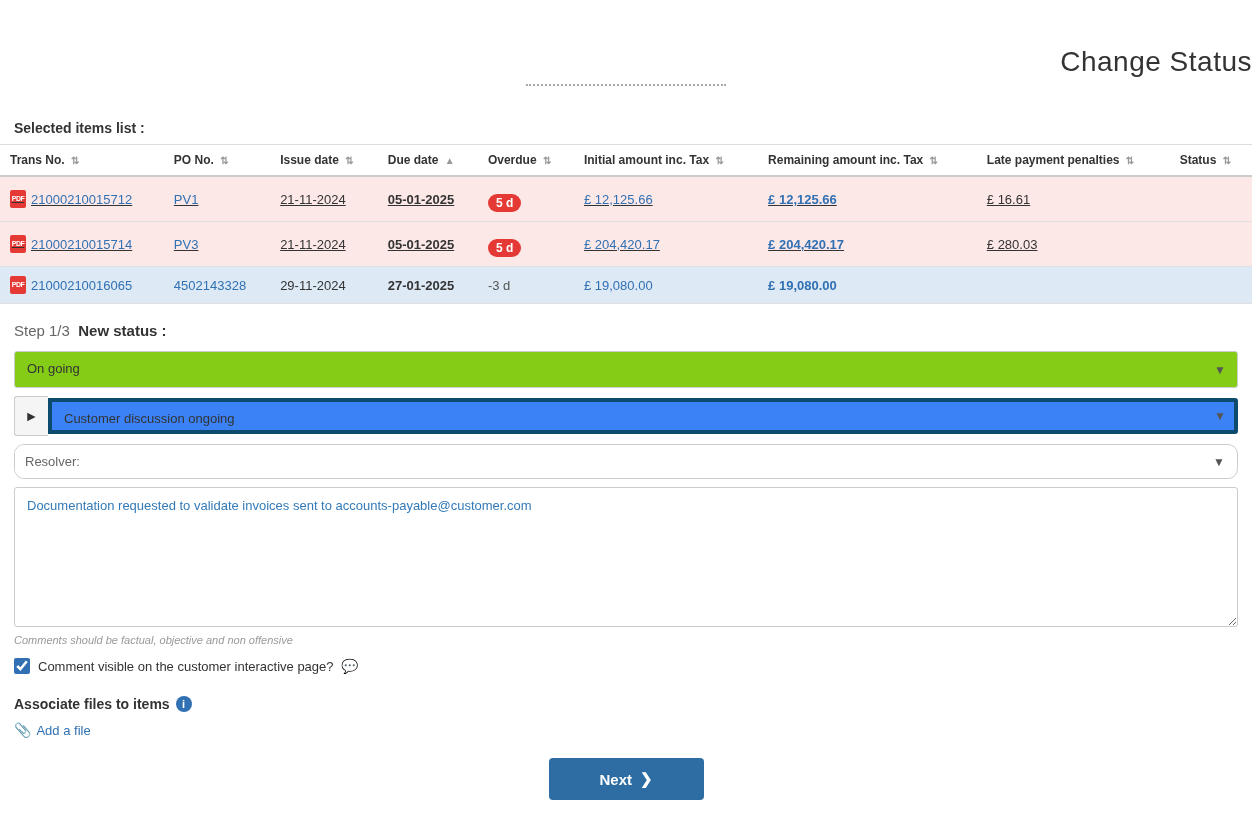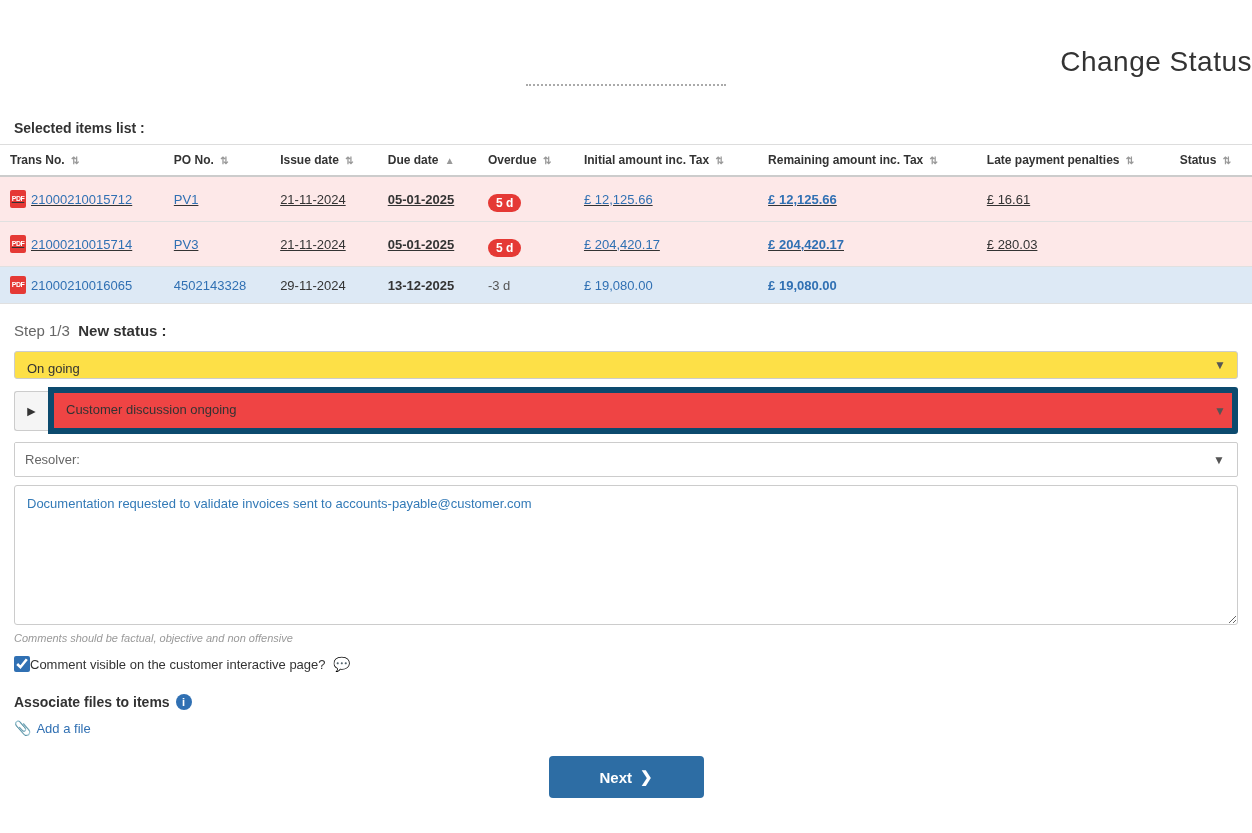--- a/index.html
+++ b/index.html
@@ -131,24 +131,24 @@
       font-weight: 400;
       color: #666;
     }
 
     .dropdown-wrapper {
       position: relative;
       margin-bottom: 8px;
     }
     .dropdown-select {
       width: 100%;
-      padding: 9px 36px 2px 12px;
+      padding: 9px 36px 11px 12px;
       border: 1px solid #ccc;
       border-radius: 3px;
-      background: #fde047;
+      background: #84cc16;
       font-size: 13px;
       color: #333;
       appearance: none;
       cursor: pointer;
       outline: none;
     }
     .dropdown-chevron {
       position: absolute;
       right: 12px;
       top: 50%;
@@ -178,24 +178,24 @@
       font-size: 14px;
       color: #333;
       flex-shrink: 0;
     }
     .sub-dropdown-wrapper {
       position: relative;
       flex: 1;
     }
     .sub-dropdown-select {
       width: 100%;
-      padding: 9px 36px 11px 12px;
-      border: 6px solid #0c4a6e;
+      padding: 9px 36px 4px 12px;
+      border: 4px solid #0c4a6e;
       border-radius: 0 3px 3px 0;
-      background: #ef4444;
+      background: #3b82f6;
       font-size: 13px;
       color: #333;
       appearance: none;
       cursor: pointer;
       outline: none;
     }
     .sub-dropdown-chevron {
       position: absolute;
       right: 12px;
       top: 50%;
@@ -203,21 +203,21 @@
       pointer-events: none;
       color: #555;
       font-size: 12px;
     }
 
     .resolver-row {
       display: flex;
       align-items: center;
       margin-bottom: 8px;
       border: 1px solid #ccc;
-      border-radius: 2px;
+      border-radius: 10px;
       overflow: hidden;
     }
     .resolver-label {
       padding: 9px 10px;
       color: #666;
       font-size: 13px;
       background: #fff;
       white-space: nowrap;
     }
     .resolver-select {
@@ -253,21 +253,21 @@
     .comment-hint {
       font-size: 11px;
       color: #999;
       font-style: italic;
       padding: 4px 0;
     }
 
     .checkbox-row {
       display: flex;
       align-items: flex-end;
-      gap: 0;
+      gap: 8px;
       padding: 8px 0 4px 0;
     }
     .checkbox-row input[type="checkbox"] {
       width: 16px;
       height: 16px;
       accent-color: #3070b3;
       cursor: pointer;
     }
     .checkbox-label {
       font-size: 13px;
@@ -419,21 +419,21 @@
         <td class="amount" style="font-weight: 600;">£ 204,420.17</td>
         <td>£ 280.03</td>
         <td></td>
       </tr>
       <tr class="row-ok">
         <td>
           <a class="trans-link" href="#"><span class="pdf-icon">PDF</span>21000210016065</a>
         </td>
         <td><a class="po-link" href="#">4502143328</a></td>
         <td>29-11-2024</td>
-        <td style="font-weight: 700;">13-12-2025</td>
+        <td style="font-weight: 700;">27-01-2025</td>
         <td><span class="overdue-neg">-3 d</span></td>
         <td class="amount">£ 19,080.00</td>
         <td class="amount" style="font-weight: 600;">£ 19,080.00</td>
         <td></td>
         <td></td>
       </tr>
     </tbody>
 </table>
 
 <div class="step-section">

